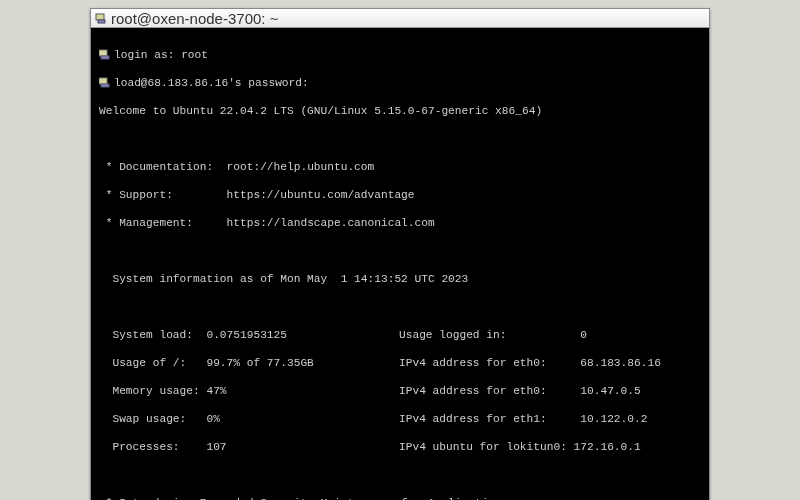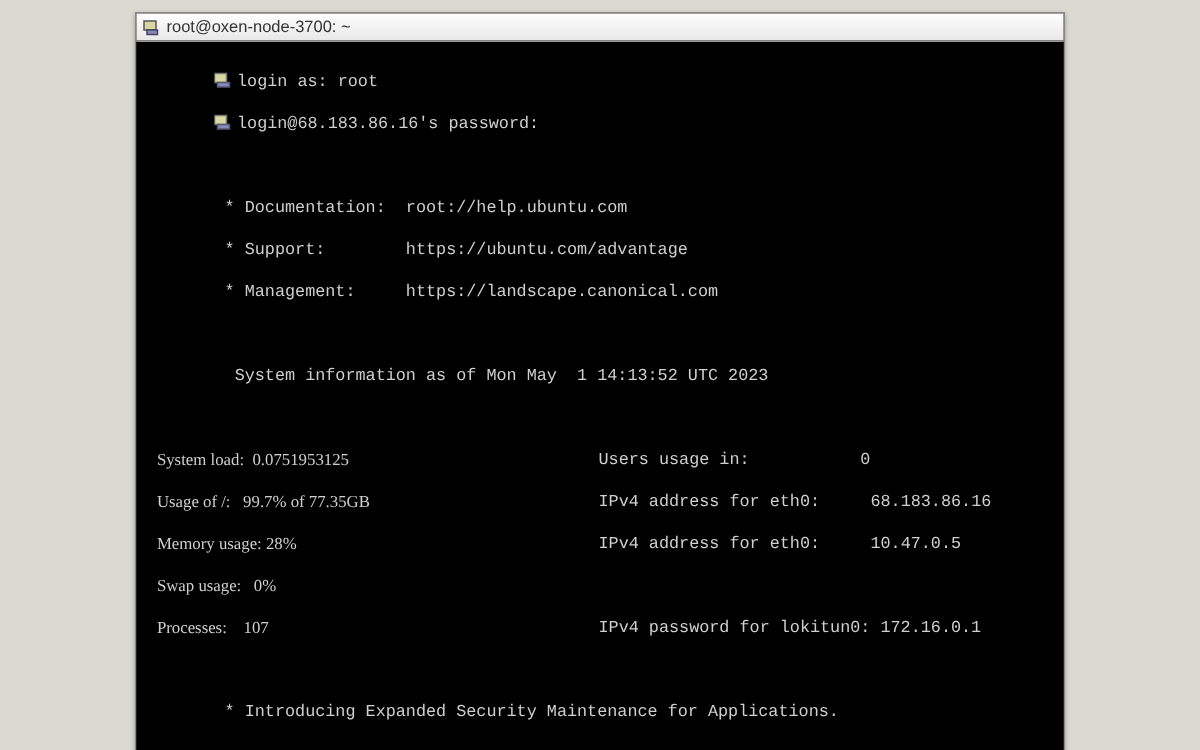--- a/index.html
+++ b/index.html
@@ -16,42 +16,42 @@
     box-shadow:0 1px 3px rgba(0,0,0,.3);
     background:#000;
     border:1px solid #888;
   }
   .titlebar{
     height:18px;
     background:linear-gradient(#fefefe,#e8e8e8);
     display:flex;
     align-items:center;
     font-family:Tahoma,Arial,sans-serif;
-    font-size:11px;
+    font-size:15px;
     color:#333;
     border-bottom:1px solid #999;
     padding:0 4px;
   }
   .titlebar .tb-icon{
     width:12px;height:12px;margin-right:4px;
     display:inline-block;
   }
   .titlebar .tb-icon svg{display:block;}
   .term{
     background:#000;
     color:#cfcfcf;
     font-size:11.2px;
     line-height:14px;
     padding:6px 8px 10px 8px;
     white-space:pre;
     letter-spacing:0px;
   }
-  .term .row{white-space:pre;margin-left:44px;}
+  .term .row{white-space:pre;}
   .term .cols2{display:flex;}
-  .term .colL{width:300px;white-space:pre;font-family:Liberation Serif, serif;}
+  .term .colL{width:300px;white-space:pre;}
   .term .colR{white-space:pre;}
   .mini-icon{display:inline-block;width:12px;height:11px;vertical-align:-2px;margin-right:3px;}
   .mini-icon svg{display:block;}
 </style>
 </head>
 <body>
 
 <div class="window">
   <div class="titlebar">
     <span class="tb-icon">
@@ -64,33 +64,34 @@
   </div>
 
   <div class="term">
 <div class="row"><span class="mini-icon"><svg viewBox="0 0 12 11">
             <rect x="0" y="1" width="8" height="6" fill="#d8d8a0" stroke="#777" stroke-width="1"></rect>
             <rect x="2" y="7" width="8" height="3" fill="#88b" stroke="#557" stroke-width="1"></rect>
           </svg></span><span>login as: </span><span>root</span></div>
 <div class="row"><span class="mini-icon"><svg viewBox="0 0 12 11">
             <rect x="0" y="1" width="8" height="6" fill="#d8d8a0" stroke="#777" stroke-width="1"></rect>
             <rect x="2" y="7" width="8" height="3" fill="#88b" stroke="#557" stroke-width="1"></rect>
-          </svg></span><span>login@68.183.86.16's password:</span></div>
+          </svg></span><span>load@68.183.86.16's password:</span></div>
+<div class="row">Welcome to Ubuntu 22.04.2 LTS (GNU/Linux 5.15.0-67-generic x86_64)</div>
 <div class="row"> </div>
 <div class="row"><span> * Documentation:  </span><span>root://help.ubuntu.com</span></div>
 <div class="row"><span> * Support:        </span><span>https://ubuntu.com/advantage</span></div>
 <div class="row"><span> * Management:     </span><span>https://landscape.canonical.com</span></div>
 <div class="row"> </div>
 <div class="row">  System information as of Mon May  1 14:13:52 UTC 2023</div>
 <div class="row"> </div>
-<div class="cols2"><span class="colL">  System load:  0.0751953125</span><span class="colR"><span>Users usage in:           </span><span>0</span></span></div>
+<div class="cols2"><span class="colL">  System load:  0.0751953125</span><span class="colR"><span>Usage logged in:           </span><span>0</span></span></div>
 <div class="cols2"><span class="colL">  Usage of /:   99.7% of 77.35GB</span><span class="colR"><span>IPv4 address for eth0:     </span><span>68.183.86.16</span></span></div>
-<div class="cols2"><span class="colL">  Memory usage: 28%</span><span class="colR"><span>IPv4 address for eth0:     </span><span>10.47.0.5</span></span></div>
-<div class="cols2"><span class="colL">  Swap usage:   0%</span></div>
-<div class="cols2"><span class="colL">  Processes:    107</span><span class="colR"><span>IPv4 password for lokitun0: </span><span>172.16.0.1</span></span></div>
+<div class="cols2"><span class="colL">  Memory usage: 47%</span><span class="colR"><span>IPv4 address for eth0:     </span><span>10.47.0.5</span></span></div>
+<div class="cols2"><span class="colL">  Swap usage:   0%</span><span class="colR"><span>IPv4 address for eth1:     </span><span>10.122.0.2</span></span></div>
+<div class="cols2"><span class="colL">  Processes:    107</span><span class="colR"><span>IPv4 ubuntu for lokitun0: </span><span>172.16.0.1</span></span></div>
 <div class="row"> </div>
 <div class="row"> * Introducing Expanded Security Maintenance for Applications.</div>
 
 
 
 
 
 
 
 

